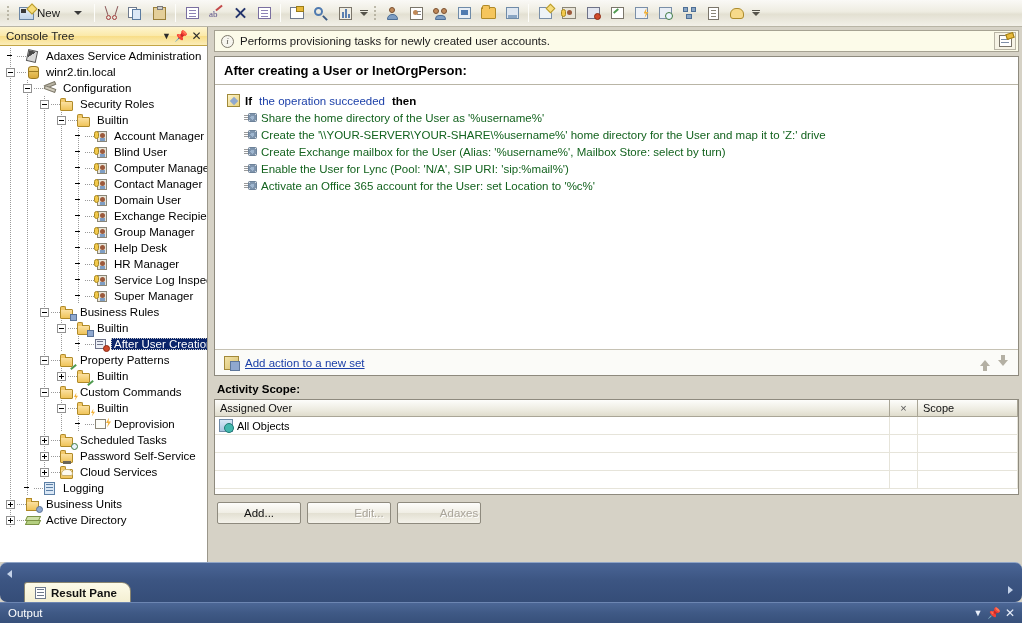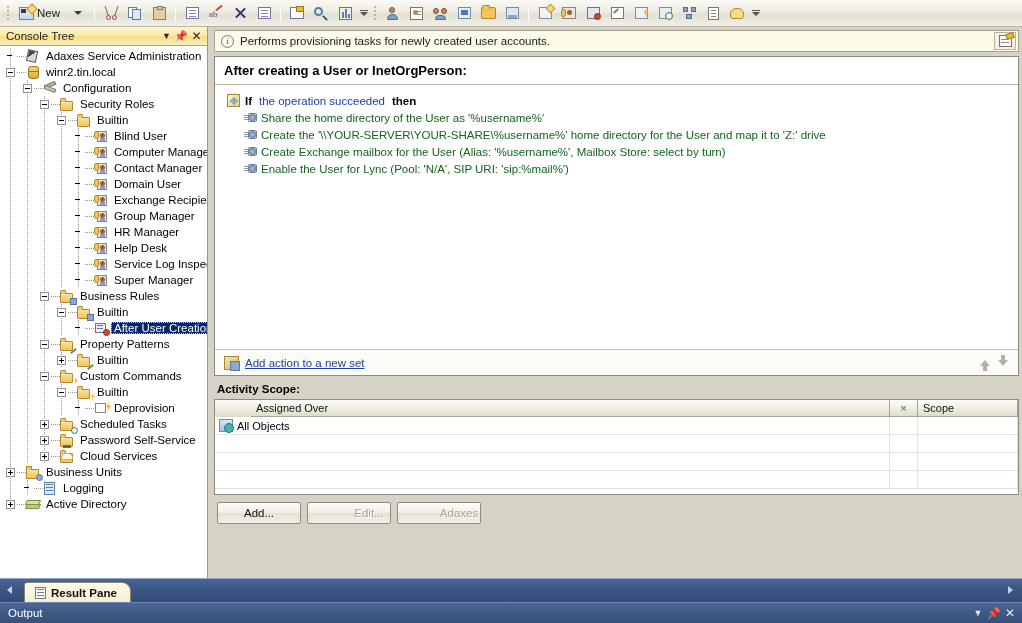--- a/index.html
+++ b/index.html
@@ -237,21 +237,21 @@
 
   .scope-label {
     font-weight:bold; font-size:11.5px; color:#000;
     padding: 7px 0 4px 3px;
   }
   .scope-grid {
     background:#fff; border:1px solid #8e8a7e;
     height: 96px; display:flex; flex-direction:column;
   }
   .grid-head { display:flex; height:17px;
-    background: linear-gradient(to bottom,#fdfdfb,#eceadf 60%,#dddac9); padding-left: 36px; }
+    background: linear-gradient(to bottom,#fdfdfb,#eceadf 60%,#dddac9); }
   .gh {
     border-right:1px solid #a9a596; border-bottom:1px solid #a9a596;
     font-size:11px; color:#111; padding:2px 0 0 5px; overflow:hidden; white-space:nowrap;
   }
   .gh.c1 { flex:1 1 auto; }
   .gh.c2 { width:28px; text-align:center; padding-left:0; color:#555;}
   .gh.c3 { width:100px; }
   .grid-rows { flex:1; display:flex; flex-direction:column;}
   .grow { display:flex; height:18px; }
   .gc { border-right:1px solid #e6e4da; border-bottom:1px solid #e6e4da; display:flex;align-items:center;}
@@ -271,25 +271,26 @@
     font-size:11.5px;
     background: linear-gradient(to bottom,#fdfdfb,#f0eee4 50%,#e3e0d2 51%,#f4f2ea);
     border:1px solid #8e8a7e; border-radius:2px;
     color:#111; cursor:default;
     display:flex;align-items:center;justify-content:center;
   }
   .btn.disabled { color:#a9a49a; text-shadow: 1px 1px 0 #fff; padding-left: 40px; }
 
   
   .tabstrip {
-    height: 24px;
+    height: 40px;
     background: linear-gradient(to bottom,#4a6596 0%,#3c5582 45%,#354d78 100%);
     display:flex; 
     position:relative;
     border-top:1px solid #8fa4c6;
+    border-radius:7px;
   }
   .tabstrip .scroll-l {
     width:18px;height:22px;display:flex;align-items:center;justify-content:center;
   }
   .tri-l { width:0;height:0;border-top:4px solid transparent;border-bottom:4px solid transparent;border-right:5px solid #c4d2e8;}
   .tri-r { width:0;height:0;border-top:4px solid transparent;border-bottom:4px solid transparent;border-left:5px solid #c4d2e8;}
   .tab {
     height:20px; display:flex;align-items:center; gap:5px;
     padding: 0 13px 0 10px;
     background: linear-gradient(to bottom,#fdfbe9,#f4efd2);
@@ -593,123 +594,123 @@
               <div class="dotline" style="left: 78px;"></div>
               <div style="width: 74px; flex: 0 0 auto;"></div>
               <div class="expander none"></div>
               <div class="dotstub"></div>
               <span class="ico">
                 <span style="position:absolute;left:3px;top:2px;width:10px;height:11px;background:#e9e5d8;border:1px solid #8a8678;"></span>
                 <span style="position:absolute;left:6px;top:4px;width:5px;height:5px;border-radius:50%;background:#9c5a3c;"></span>
                 <span style="position:absolute;left:6px;top:9px;width:5px;height:3px;background:#7e9ec4;"></span>
                 <span style="position:absolute;left:0px;top:2px;width:5px;height:8px;background:#f2c94c;border:1px solid #a8871f;border-radius:3px;"></span>
               </span>
-              <span class="lbl">Blind User</span>
+              <span class="lbl">Account Manager</span>
             </div>
             <div class="tnode">
               <div class="dotline" style="left: 10px;"></div>
               <div class="dotline" style="left: 27px;"></div>
               <div class="dotline" style="left: 44px;"></div>
               <div class="dotline" style="left: 61px;"></div>
               <div class="dotline" style="left: 78px;"></div>
               <div style="width: 74px; flex: 0 0 auto;"></div>
               <div class="expander none"></div>
               <div class="dotstub"></div>
               <span class="ico">
                 <span style="position:absolute;left:3px;top:2px;width:10px;height:11px;background:#e9e5d8;border:1px solid #8a8678;"></span>
                 <span style="position:absolute;left:6px;top:4px;width:5px;height:5px;border-radius:50%;background:#9c5a3c;"></span>
                 <span style="position:absolute;left:6px;top:9px;width:5px;height:3px;background:#7e9ec4;"></span>
                 <span style="position:absolute;left:0px;top:2px;width:5px;height:8px;background:#f2c94c;border:1px solid #a8871f;border-radius:3px;"></span>
               </span>
-              <span class="lbl">Computer Manager</span>
+              <span class="lbl">Blind User</span>
             </div>
             <div class="tnode">
               <div class="dotline" style="left: 10px;"></div>
               <div class="dotline" style="left: 27px;"></div>
               <div class="dotline" style="left: 44px;"></div>
               <div class="dotline" style="left: 61px;"></div>
               <div class="dotline" style="left: 78px;"></div>
               <div style="width: 74px; flex: 0 0 auto;"></div>
               <div class="expander none"></div>
               <div class="dotstub"></div>
               <span class="ico">
                 <span style="position:absolute;left:3px;top:2px;width:10px;height:11px;background:#e9e5d8;border:1px solid #8a8678;"></span>
                 <span style="position:absolute;left:6px;top:4px;width:5px;height:5px;border-radius:50%;background:#9c5a3c;"></span>
                 <span style="position:absolute;left:6px;top:9px;width:5px;height:3px;background:#7e9ec4;"></span>
                 <span style="position:absolute;left:0px;top:2px;width:5px;height:8px;background:#f2c94c;border:1px solid #a8871f;border-radius:3px;"></span>
               </span>
-              <span class="lbl">Contact Manager</span>
+              <span class="lbl">Computer Manager</span>
             </div>
             <div class="tnode">
               <div class="dotline" style="left: 10px;"></div>
               <div class="dotline" style="left: 27px;"></div>
               <div class="dotline" style="left: 44px;"></div>
               <div class="dotline" style="left: 61px;"></div>
               <div class="dotline" style="left: 78px;"></div>
               <div style="width: 74px; flex: 0 0 auto;"></div>
               <div class="expander none"></div>
               <div class="dotstub"></div>
               <span class="ico">
                 <span style="position:absolute;left:3px;top:2px;width:10px;height:11px;background:#e9e5d8;border:1px solid #8a8678;"></span>
                 <span style="position:absolute;left:6px;top:4px;width:5px;height:5px;border-radius:50%;background:#9c5a3c;"></span>
                 <span style="position:absolute;left:6px;top:9px;width:5px;height:3px;background:#7e9ec4;"></span>
                 <span style="position:absolute;left:0px;top:2px;width:5px;height:8px;background:#f2c94c;border:1px solid #a8871f;border-radius:3px;"></span>
               </span>
-              <span class="lbl">Domain User</span>
+              <span class="lbl">Contact Manager</span>
             </div>
             <div class="tnode">
               <div class="dotline" style="left: 10px;"></div>
               <div class="dotline" style="left: 27px;"></div>
               <div class="dotline" style="left: 44px;"></div>
               <div class="dotline" style="left: 61px;"></div>
               <div class="dotline" style="left: 78px;"></div>
               <div style="width: 74px; flex: 0 0 auto;"></div>
               <div class="expander none"></div>
               <div class="dotstub"></div>
               <span class="ico">
                 <span style="position:absolute;left:3px;top:2px;width:10px;height:11px;background:#e9e5d8;border:1px solid #8a8678;"></span>
                 <span style="position:absolute;left:6px;top:4px;width:5px;height:5px;border-radius:50%;background:#9c5a3c;"></span>
                 <span style="position:absolute;left:6px;top:9px;width:5px;height:3px;background:#7e9ec4;"></span>
                 <span style="position:absolute;left:0px;top:2px;width:5px;height:8px;background:#f2c94c;border:1px solid #a8871f;border-radius:3px;"></span>
               </span>
-              <span class="lbl">Exchange Recipient Administrator</span>
+              <span class="lbl">Domain User</span>
             </div>
             <div class="tnode">
               <div class="dotline" style="left: 10px;"></div>
               <div class="dotline" style="left: 27px;"></div>
               <div class="dotline" style="left: 44px;"></div>
               <div class="dotline" style="left: 61px;"></div>
               <div class="dotline" style="left: 78px;"></div>
               <div style="width: 74px; flex: 0 0 auto;"></div>
               <div class="expander none"></div>
               <div class="dotstub"></div>
               <span class="ico">
                 <span style="position:absolute;left:3px;top:2px;width:10px;height:11px;background:#e9e5d8;border:1px solid #8a8678;"></span>
                 <span style="position:absolute;left:6px;top:4px;width:5px;height:5px;border-radius:50%;background:#9c5a3c;"></span>
                 <span style="position:absolute;left:6px;top:9px;width:5px;height:3px;background:#7e9ec4;"></span>
                 <span style="position:absolute;left:0px;top:2px;width:5px;height:8px;background:#f2c94c;border:1px solid #a8871f;border-radius:3px;"></span>
               </span>
-              <span class="lbl">Group Manager</span>
+              <span class="lbl">Exchange Recipient Administrator</span>
             </div>
             <div class="tnode">
               <div class="dotline" style="left: 10px;"></div>
               <div class="dotline" style="left: 27px;"></div>
               <div class="dotline" style="left: 44px;"></div>
               <div class="dotline" style="left: 61px;"></div>
               <div class="dotline" style="left: 78px;"></div>
               <div style="width: 74px; flex: 0 0 auto;"></div>
               <div class="expander none"></div>
               <div class="dotstub"></div>
               <span class="ico">
                 <span style="position:absolute;left:3px;top:2px;width:10px;height:11px;background:#e9e5d8;border:1px solid #8a8678;"></span>
                 <span style="position:absolute;left:6px;top:4px;width:5px;height:5px;border-radius:50%;background:#9c5a3c;"></span>
                 <span style="position:absolute;left:6px;top:9px;width:5px;height:3px;background:#7e9ec4;"></span>
                 <span style="position:absolute;left:0px;top:2px;width:5px;height:8px;background:#f2c94c;border:1px solid #a8871f;border-radius:3px;"></span>
               </span>
-              <span class="lbl">HR Manager</span>
+              <span class="lbl">Group Manager</span>
             </div>
             <div class="tnode">
               <div class="dotline" style="left: 10px;"></div>
               <div class="dotline" style="left: 27px;"></div>
               <div class="dotline" style="left: 44px;"></div>
               <div class="dotline" style="left: 61px;"></div>
               <div class="dotline" style="left: 78px;"></div>
               <div style="width: 74px; flex: 0 0 auto;"></div>
               <div class="expander none"></div>
               <div class="dotstub"></div>
@@ -729,37 +730,54 @@
               <div class="dotline" style="left: 78px;"></div>
               <div style="width: 74px; flex: 0 0 auto;"></div>
               <div class="expander none"></div>
               <div class="dotstub"></div>
               <span class="ico">
                 <span style="position:absolute;left:3px;top:2px;width:10px;height:11px;background:#e9e5d8;border:1px solid #8a8678;"></span>
                 <span style="position:absolute;left:6px;top:4px;width:5px;height:5px;border-radius:50%;background:#9c5a3c;"></span>
                 <span style="position:absolute;left:6px;top:9px;width:5px;height:3px;background:#7e9ec4;"></span>
                 <span style="position:absolute;left:0px;top:2px;width:5px;height:8px;background:#f2c94c;border:1px solid #a8871f;border-radius:3px;"></span>
               </span>
-              <span class="lbl">Service Log Inspector</span>
+              <span class="lbl">HR Manager</span>
             </div>
             <div class="tnode">
               <div class="dotline" style="left: 10px;"></div>
               <div class="dotline" style="left: 27px;"></div>
               <div class="dotline" style="left: 44px;"></div>
               <div class="dotline" style="left: 61px;"></div>
               <div class="dotline" style="left: 78px;"></div>
               <div style="width: 74px; flex: 0 0 auto;"></div>
               <div class="expander none"></div>
               <div class="dotstub"></div>
               <span class="ico">
                 <span style="position:absolute;left:3px;top:2px;width:10px;height:11px;background:#e9e5d8;border:1px solid #8a8678;"></span>
                 <span style="position:absolute;left:6px;top:4px;width:5px;height:5px;border-radius:50%;background:#9c5a3c;"></span>
                 <span style="position:absolute;left:6px;top:9px;width:5px;height:3px;background:#7e9ec4;"></span>
                 <span style="position:absolute;left:0px;top:2px;width:5px;height:8px;background:#f2c94c;border:1px solid #a8871f;border-radius:3px;"></span>
               </span>
+              <span class="lbl">Service Log Inspector</span>
+            </div>
+            <div class="tnode">
+              <div class="dotline" style="left: 10px;"></div>
+              <div class="dotline" style="left: 27px;"></div>
+              <div class="dotline" style="left: 44px;"></div>
+              <div class="dotline" style="left: 61px;"></div>
+              <div class="dotline" style="left: 78px;"></div>
+              <div style="width: 74px; flex: 0 0 auto;"></div>
+              <div class="expander none"></div>
+              <div class="dotstub"></div>
+              <span class="ico">
+                <span style="position:absolute;left:3px;top:2px;width:10px;height:11px;background:#e9e5d8;border:1px solid #8a8678;"></span>
+                <span style="position:absolute;left:6px;top:4px;width:5px;height:5px;border-radius:50%;background:#9c5a3c;"></span>
+                <span style="position:absolute;left:6px;top:9px;width:5px;height:3px;background:#7e9ec4;"></span>
+                <span style="position:absolute;left:0px;top:2px;width:5px;height:8px;background:#f2c94c;border:1px solid #a8871f;border-radius:3px;"></span>
+              </span>
               <span class="lbl">Super Manager</span>
             </div>
             <div class="tnode">
               <div class="dotline" style="left: 10px;"></div>
               <div class="dotline" style="left: 27px;"></div>
               <div class="dotline" style="left: 44px;"></div>
               <div style="width: 40px; flex: 0 0 auto;"></div>
               <div class="expander minus"></div>
               <div class="dotstub"></div>
               <span class="ico">
@@ -910,41 +928,41 @@
               <div class="dotstub"></div>
               <span class="ico">
                 <span style="position:absolute;left:0;top:4px;width:13px;height:10px;background:linear-gradient(to bottom,#fbe0a0,#f0c45a);border:1px solid #b08a28;border-radius:1px;"></span>
                 <span style="position:absolute;left:0;top:1px;width:6px;height:4px;background:#f3ca6b;border:1px solid #b08a28;border-bottom:none;border-radius:2px 2px 0 0;"></span>
                 <span style="position:absolute;left:1px;top:4px;width:12px;height:7px;background:#fdfaf0;border:1px solid #c8b070;border-radius:5px 5px 2px 2px;"></span>
               </span>
               <span class="lbl">Cloud Services</span>
             </div>
             <div class="tnode">
               <div class="dotline" style="left: 10px;"></div>
+              <div class="dotline" style="left: 27px;"></div>
+              <div style="width: 23px; flex: 0 0 auto;"></div>
+              <div class="expander none"></div>
+              <div class="dotstub"></div>
+              <span class="ico">
+                <span style="position:absolute;left:1px;top:1px;width:11px;height:13px;background:#dbe8f6;border:1px solid #5c7fa5;"></span>
+                <span style="position:absolute;left:3px;top:3px;width:7px;height:1px;background:#5c7fa5;box-shadow:0 3px 0 #5c7fa5,0 6px 0 #5c7fa5;"></span>
+              </span>
+              <span class="lbl">Logging</span>
+            </div>
+            <div class="tnode">
+              <div class="dotline" style="left: 10px;"></div>
               <div style="width: 6px; flex: 0 0 auto;"></div>
               <div class="expander plus"></div>
               <div class="dotstub"></div>
               <span class="ico">
                 <span style="position:absolute;left:0;top:4px;width:13px;height:10px;background:linear-gradient(to bottom,#fbe0a0,#f0c45a);border:1px solid #b08a28;"></span>
                 <span style="position:absolute;left:0;top:1px;width:6px;height:4px;background:#f3ca6b;border:1px solid #b08a28;border-bottom:none;"></span>
                 <span style="position:absolute;right:-1px;bottom:-1px;width:7px;height:7px;background:#8fa8cf;border:1px solid #5a7296;border-radius:50%;"></span>
               </span>
               <span class="lbl">Business Units</span>
-            </div>
-            <div class="tnode">
-              <div class="dotline" style="left: 10px;"></div>
-              <div class="dotline" style="left: 27px;"></div>
-              <div style="width: 23px; flex: 0 0 auto;"></div>
-              <div class="expander none"></div>
-              <div class="dotstub"></div>
-              <span class="ico">
-                <span style="position:absolute;left:1px;top:1px;width:11px;height:13px;background:#dbe8f6;border:1px solid #5c7fa5;"></span>
-                <span style="position:absolute;left:3px;top:3px;width:7px;height:1px;background:#5c7fa5;box-shadow:0 3px 0 #5c7fa5,0 6px 0 #5c7fa5;"></span>
-              </span>
-              <span class="lbl">Logging</span>
             </div>
             <div class="tnode">
               <div class="dotline" style="left: 10px;"></div>
               <div style="width: 6px; flex: 0 0 auto;"></div>
               <div class="expander plus"></div>
               <div class="dotstub"></div>
               <span class="ico">
                 <span style="position:absolute;left:0;top:3px;width:14px;height:5px;background:#cfe0a8;border:1px solid #7c9345;transform:skewX(-24deg);"></span>
                 <span style="position:absolute;left:0;top:7px;width:14px;height:5px;background:#b4cf80;border:1px solid #7c9345;transform:skewX(-24deg);"></span>
               </span>
@@ -988,20 +1006,24 @@
                 <span class="act-text">Create the '\\YOUR-SERVER\YOUR-SHARE\%username%' home directory for the User and map it to 'Z:' drive</span>
               </div>
               <div class="act-row">
                 <span class="act-ico"></span>
                 <span class="act-text">Create Exchange mailbox for the User (Alias: '%username%', Mailbox Store: select by turn)</span>
               </div>
               <div class="act-row">
                 <span class="act-ico"></span>
                 <span class="act-text">Enable the User for Lync (Pool: 'N/A', SIP URI: 'sip:%mail%')</span>
               </div>
+              <div class="act-row">
+                <span class="act-ico"></span>
+                <span class="act-text">Activate an Office 365 account for the User: set Location to '%c%'</span>
+              </div>
             </div>
         </div>
         <div class="rule-footer">
           <span class="add-set-ico"></span>
           <span class="link">Add action to a new set</span>
           <span class="spacer"></span>
           <span class="mv-btn">
               <span class="arrow-up"></span>
             </span>
           <span class="mv-btn">

